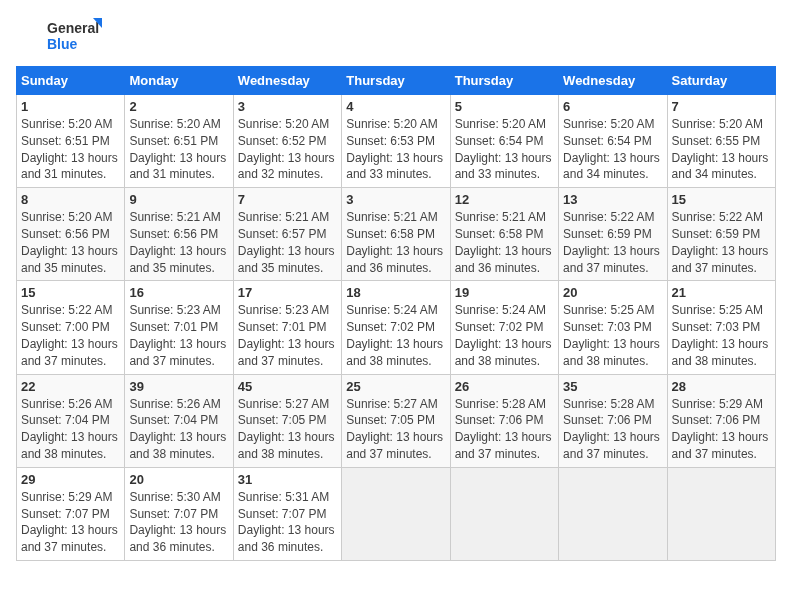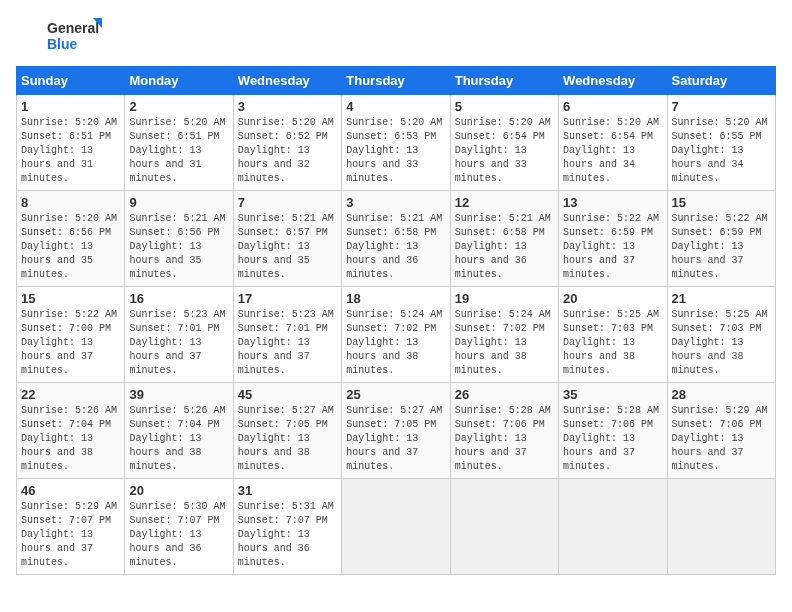--- a/index.html
+++ b/index.html
@@ -60,24 +60,23 @@
       background: #f9f9f9;
     }
     .day-number {
       font-size: 13px;
       font-weight: bold;
       color: #333;
       display: block;
       margin-bottom: 2px;
     }
     .day-info {
-      font-size: 10px;
+      font-size: 12px;
       color: #444;
       line-height: 1.4;
-      font-family: Liberation Mono, monospace;
     }
     .empty-cell {
       background: #f0f0f0 !important;
     }
     .last-row td {
       min-height: 70px;
     }
   </style>
 </head>
 <body>
@@ -336,21 +335,21 @@
         <span class="day-number">28</span>
         <div class="day-info">
           Sunrise: 5:29 AM<br>
           Sunset: 7:06 PM<br>
           Daylight: 13 hours and 37 minutes.
         </div>
       </td>
       </tr>
       <tr class="last-row">
         <td>
-        <span class="day-number">46</span>
+        <span class="day-number">29</span>
         <div class="day-info">
           Sunrise: 5:29 AM<br>
           Sunset: 7:07 PM<br>
           Daylight: 13 hours and 37 minutes.
         </div>
       </td>
         <td>
         <span class="day-number">20</span>
         <div class="day-info">
           Sunrise: 5:30 AM<br>

